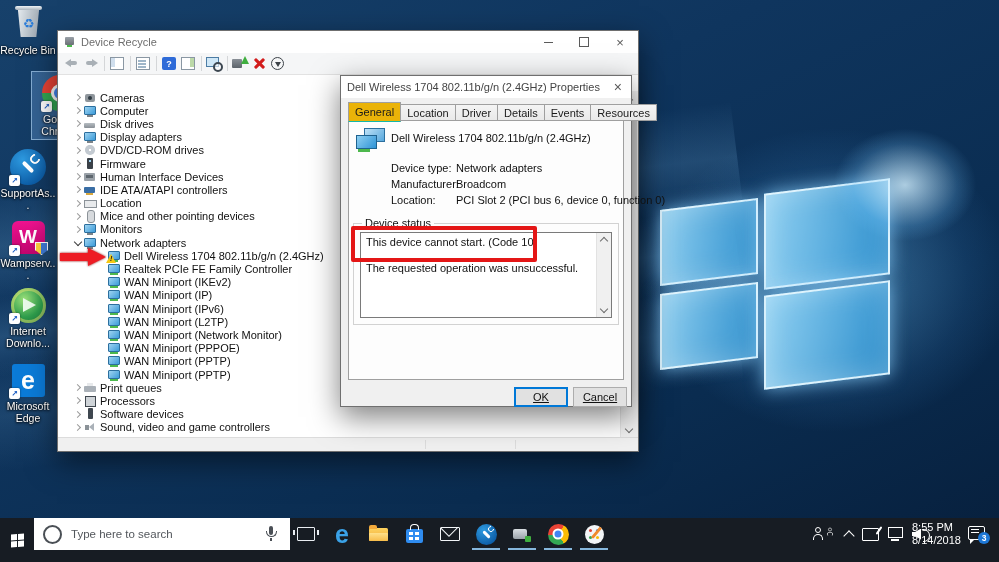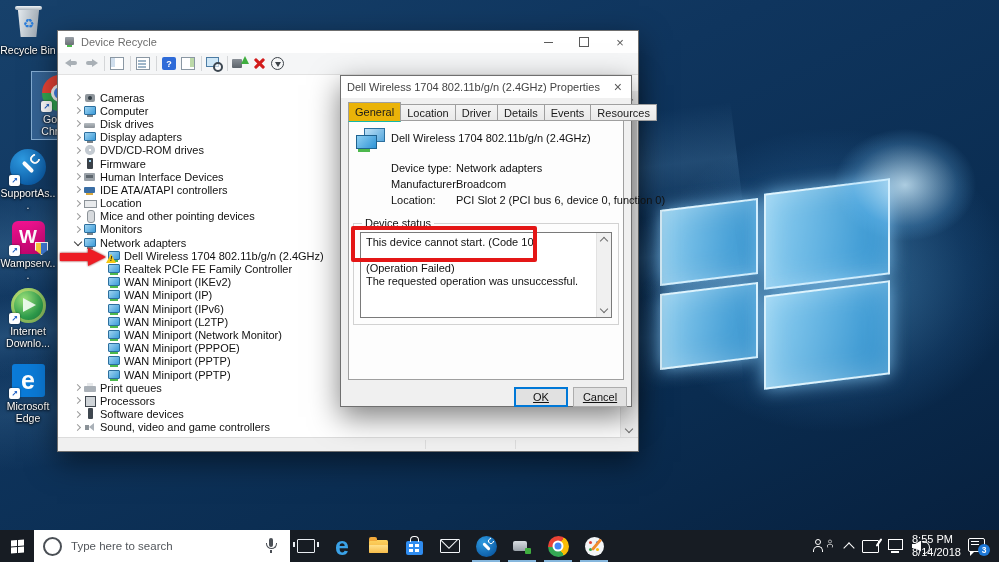--- a/index.html
+++ b/index.html
@@ -142,21 +142,21 @@
   .ssb .arr{position:absolute;left:0;width:13px;height:13px;display:flex;align-items:center;justify-content:center;}
   .ssb .arr.up{top:0;}.ssb .arr.dn{bottom:0;}
   .dlg-btn{position:absolute;top:311px;width:52px;height:18px;background:#e1e1e1;border:1px solid #adadad;font-size:11px;color:#111;display:flex;align-items:center;justify-content:center;z-index:2;text-decoration:underline;}
   .dlg-btn.default{border-color:#0078d7;box-shadow:inset 0 0 0 1px #0078d7;}
   
   .ann-rect{position:absolute;left:350px;top:225px;width:178px;height:28px;border:4px solid #e41616;border-radius:2px;z-index:60;pointer-events:none;}
   .ann-arrow{position:absolute;left:60px;top:248px;width:46px;height:18px;z-index:60;pointer-events:none;filter:drop-shadow(0 0 1px #8a0000);}
   .ann-arrow .shaft{position:absolute;left:0;top:5px;width:28px;height:8px;background:#ed1c24;}
   .ann-arrow .head{position:absolute;left:28px;top:0;border-top:9px solid transparent;border-bottom:9px solid transparent;border-left:18px solid #ed1c24;}
   
-  #taskbar{position:absolute;left:0;right:0;bottom:0;height:32px;background:#171c23;z-index:100;display:flex;align-items:center;}
+  #taskbar{position:absolute;left:0;right:0;bottom:0;height:44px;background:#171c23;z-index:100;display:flex;align-items:center;}
   .startbtn{width:34px;height:32px;display:flex;align-items:center;justify-content:center;}
   .slogo{display:grid;grid-template-columns:6px 6px;grid-template-rows:6px 6px;gap:1px;transform:skewY(-4deg);}
   .slogo i{background:#fff;}
   .searchbox{position:absolute;left:34px;top:0;width:256px;height:32px;background:#fff;display:flex;align-items:center;}
   .cortana{width:15px;height:15px;border:2px solid #4a4f55;border-radius:50%;margin-left:9px;}
   .searchtext{margin-left:9px;font-size:11.5px;color:#53575c;flex:1;}
   .mic{position:relative;width:15px;height:18px;margin-right:12px;}
   .mic::before{content:"";position:absolute;left:5.5px;top:1px;width:4px;height:9px;background:#4a4f55;border-radius:2px;}
   .mic::after{content:"";position:absolute;left:2.5px;top:6px;width:9px;height:5px;border:1.5px solid #4a4f55;border-top:none;border-radius:0 0 8px 8px;}
   .mic .stem{position:absolute;left:7px;top:13px;width:1.5px;height:3px;background:#4a4f55;}
@@ -506,21 +506,20 @@
           <span class="fl">Location:</span>
           <span class="fv">PCI Slot 2 (PCI bus 6, device 0, function 0)</span>
         </div>
       </div>
     <div class="gbox">
       <span class="glabel">Device status</span>
       <div class="statarea">
         <div class="stattext" id="dlg-statlines">
             <div class="line">This device cannot start. (Code 10)</div>
             <div class="line"></div>
-            <div class="line">(Operation Failed)</div>
             <div class="line">The requested operation was unsuccessful.</div>
           </div>
         <div class="ssb">
           <span class="arr up">
               <span class="chev u"></span>
             </span>
           <span class="arr dn">
               <span class="chev d"></span>
             </span>
         </div>

